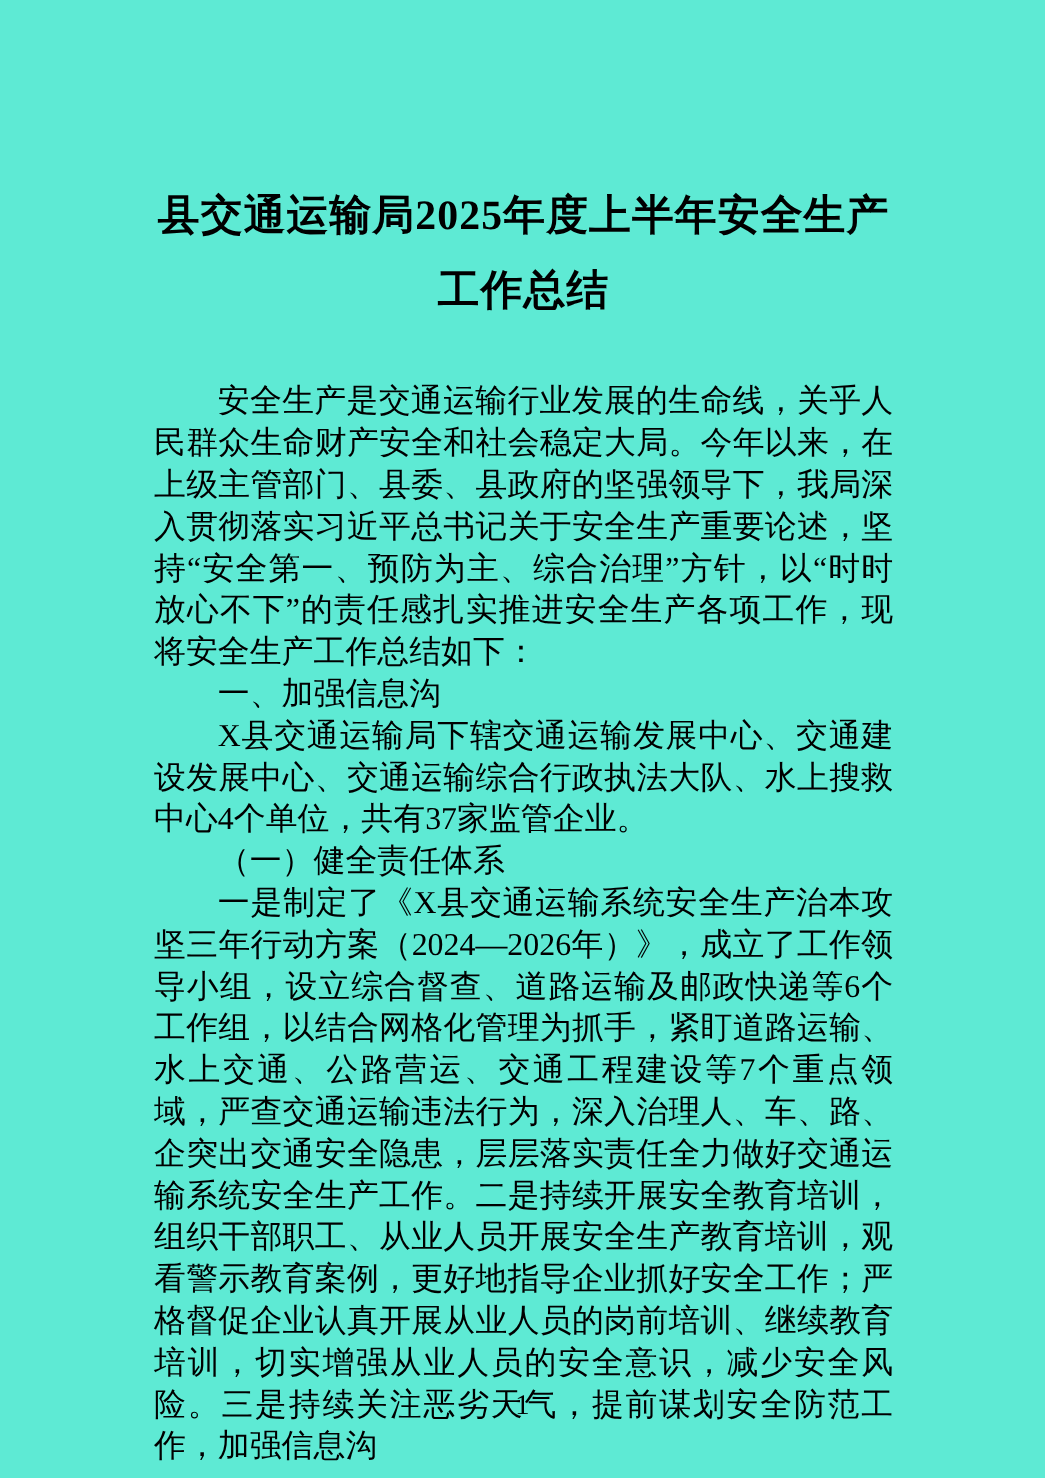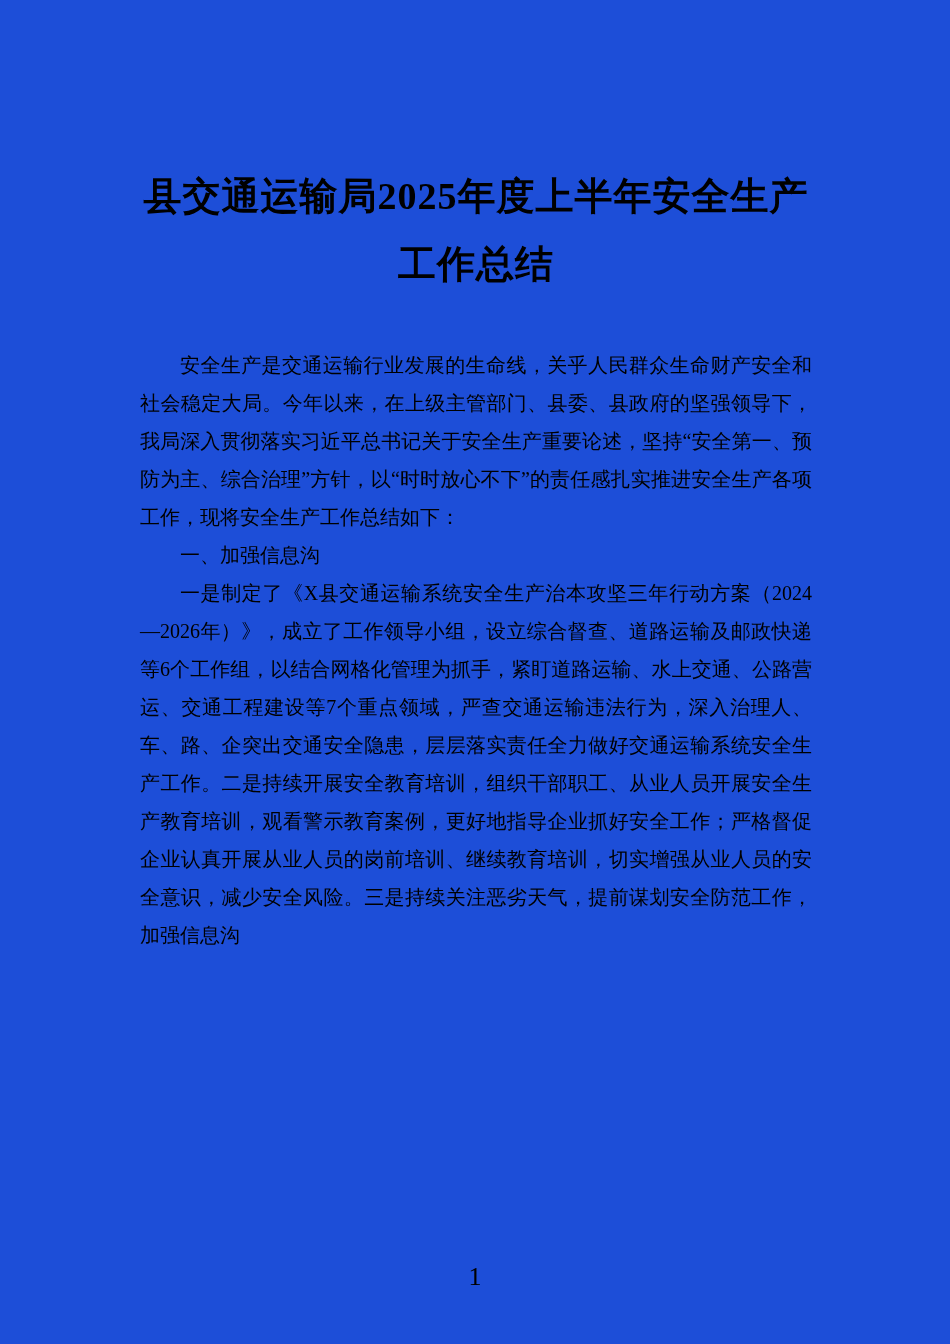--- a/index.html
+++ b/index.html
@@ -13,35 +13,35 @@
     color: #000000;
     font-family: "Liberation Serif", "DejaVu Serif", serif;
     position: relative;
     overflow: hidden;
   }
   .page {
     position: absolute;
     inset: 0;
     box-sizing: border-box;
     padding: 162px 138px 0 140px;
-    background: #1d4ed8;
+    background: #5eead4;
   }
   .doc-title {
     font-size: 38px;
     font-weight: bold;
     text-align: center;
     line-height: 68px;
     margin: 0 0 48px 0;
     letter-spacing: 1px;
   }
   .doc-body {
     
   }
   .para {
-    font-size: 20px;
+    font-size: 29px;
     line-height: 38px;
     text-align: justify;
     text-indent: 2em;
     margin: 0;
     word-break: break-all;
   }
   .bold {
     font-weight: normal;
   }
   .page-number {
@@ -55,17 +55,19 @@
 </style>
 </head>
 <body>
 
 <div class="page">
   <h1 class="doc-title">县交通运输局2025年度上半年安全生产工作总结</h1>
 
   <div class="doc-body">
       <p class="para"><span>安全生产是交通运输行业发展的生命线，关乎人民群众生命财产安全和社会稳定大局。今年以来，在上级主管部门、县委、县政府的坚强领导下，我局深入贯彻落实习近平总书记关于安全生产重要论述，坚持“安全第一、预防为主、综合治理”方针，以“时时放心不下”的责任感扎实推进安全生产各项工作，现将安全生产工作总结如下：</span></p>
       <p class="para"><span>一、加强信息沟</span></p>
+      <p class="para"><span>X县交通运输局下辖交通运输发展中心、交通建设发展中心、交通运输综合行政执法大队、水上搜救中心4个单位，共有37家监管企业。</span></p>
+      <p class="para"><span>（一）健全责任体系</span></p>
       <p class="para"><span class="bold">一是</span><span>制定了《X县交通运输系统安全生产治本攻坚三年行动方案（2024—2026年）》，成立了工作领导小组，设立综合督查、道路运输及邮政快递等6个工作组，以结合网格化管理为抓手，紧盯道路运输、水上交通、公路营运、交通工程建设等7个重点领域，严查交通运输违法行为，深入治理人、车、路、企突出交通安全隐患，层层落实责任全力做好交通运输系统安全生产工作。</span><span class="bold">二是</span><span>持续开展安全教育培训，组织干部职工、从业人员开展安全生产教育培训，观看警示教育案例，更好地指导企业抓好安全工作；严格督促企业认真开展从业人员的岗前培训、继续教育培训，切实增强从业人员的安全意识，减少安全风险。</span><span class="bold">三是</span><span>持续关注恶劣天气，提前谋划安全防范工作，加强信息沟</span></p>
     </div>
 
   <div class="page-number">1</div>
 </div>
 
 </body></html>

